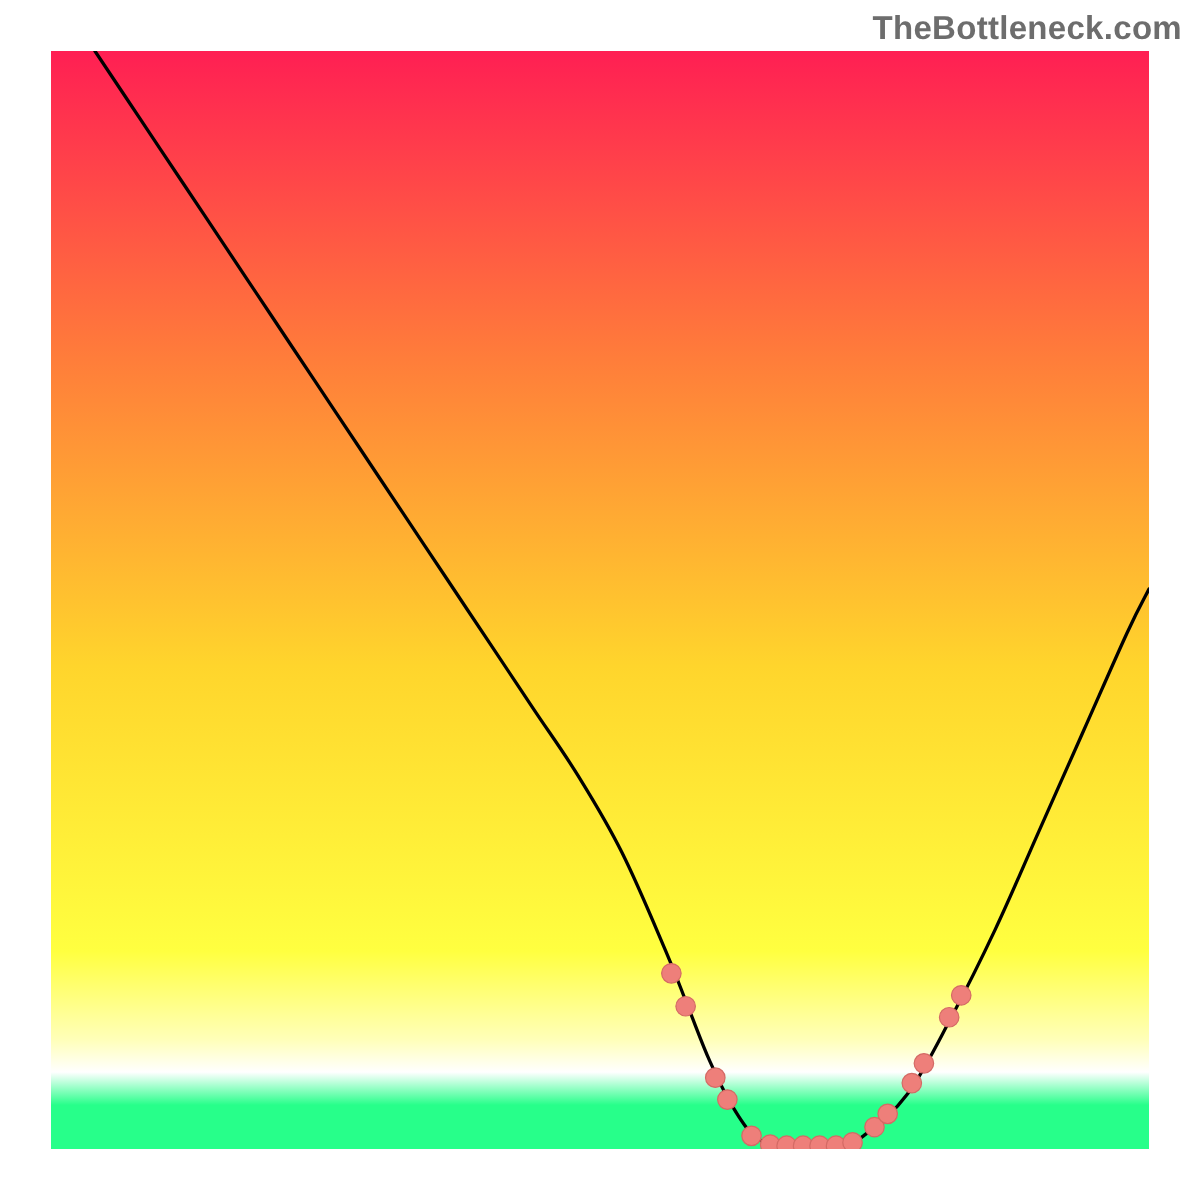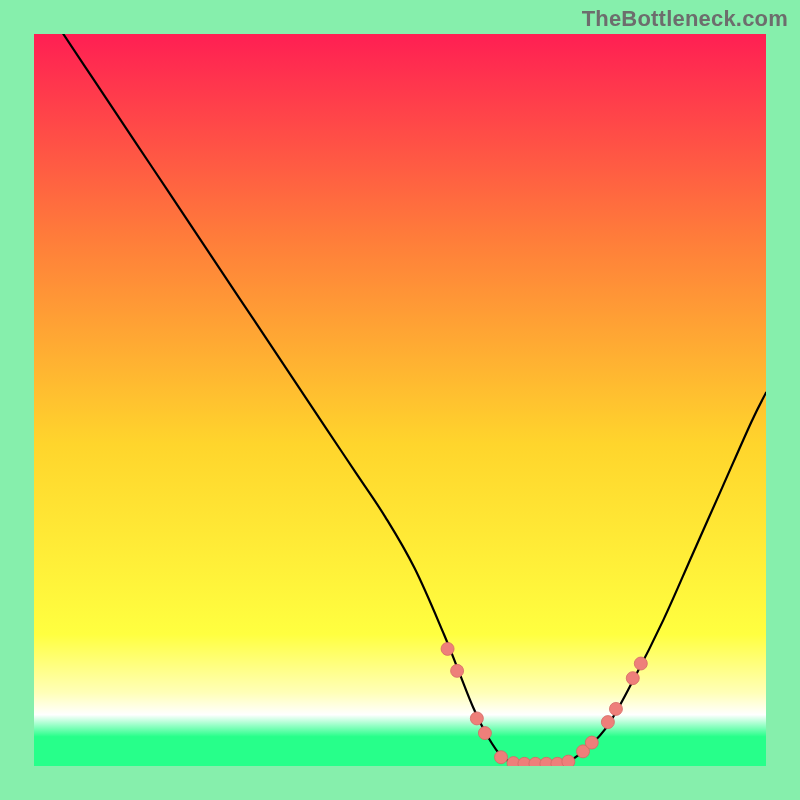--- a/index.html
+++ b/index.html
@@ -1,21 +1,21 @@
 <!DOCTYPE html>
 <html><head>
 <meta charset="utf-8">
 <style>
   * { margin: 0; padding: 0; box-sizing: border-box; }
   html, body { width: 800px; height: 800px; background: #000; overflow: hidden; }
   .frame {
     position: relative;
     width: 800px;
     height: 800px;
-    background: #86efac;
+    background: #ffffff;
   }
   .watermark {
     position: absolute;
     top: 6px;
     right: 12px;
     font-family: Arial, Helvetica, sans-serif;
     font-size: 22px;
     font-weight: 600;
     color: #6d6d6d;
     letter-spacing: 0.2px;

